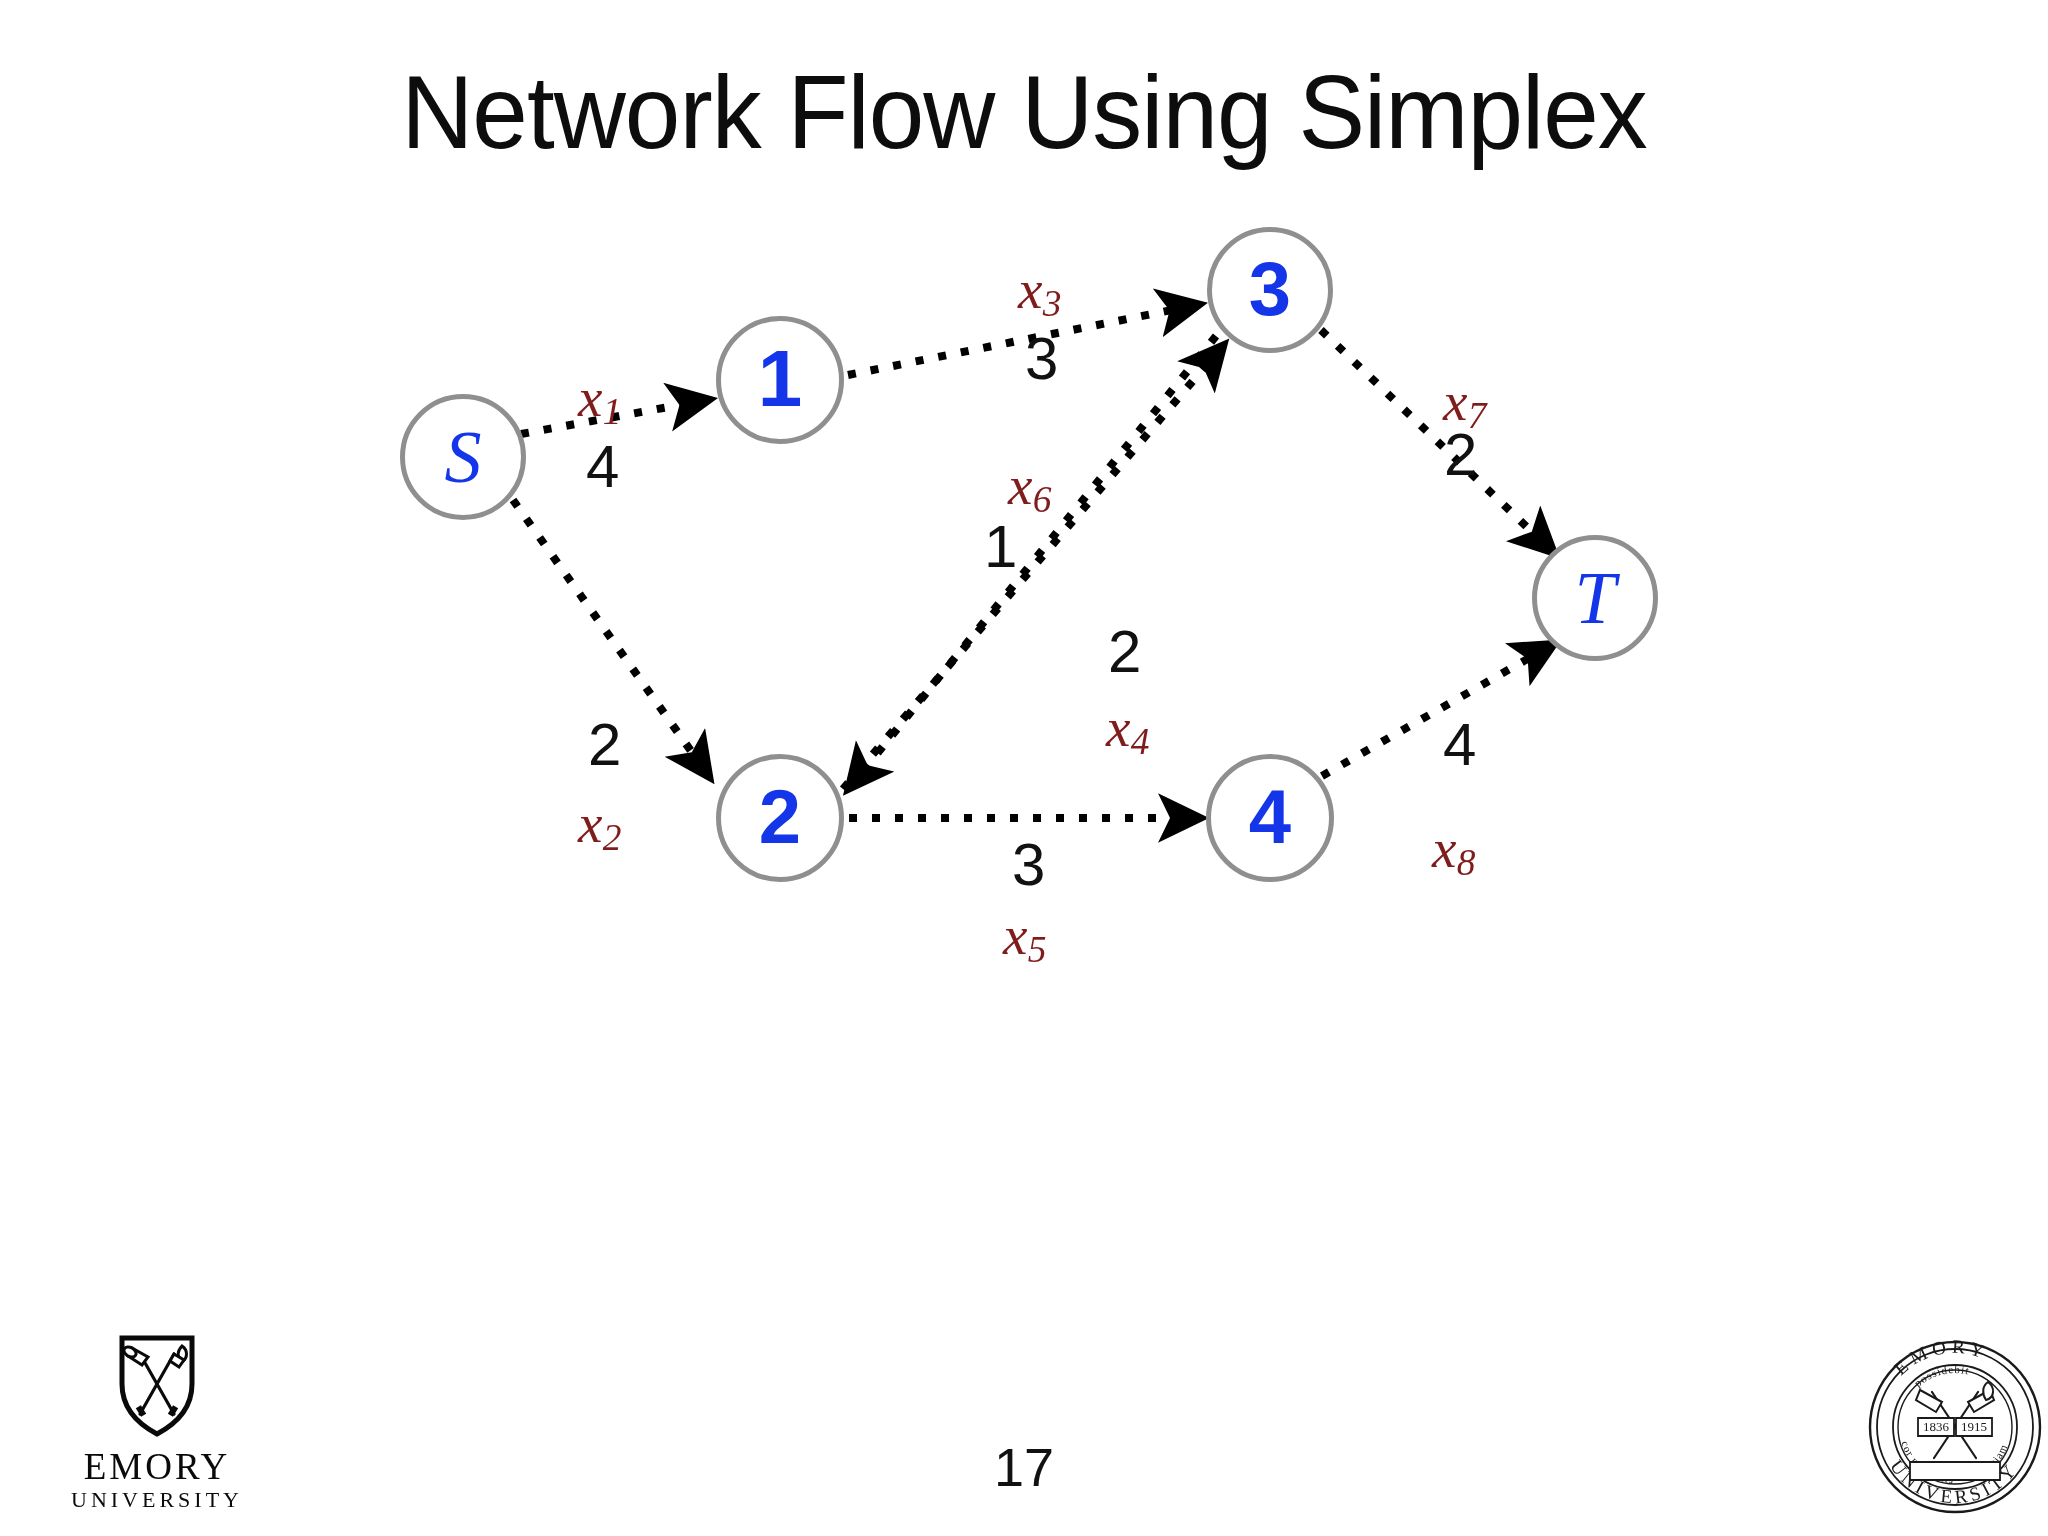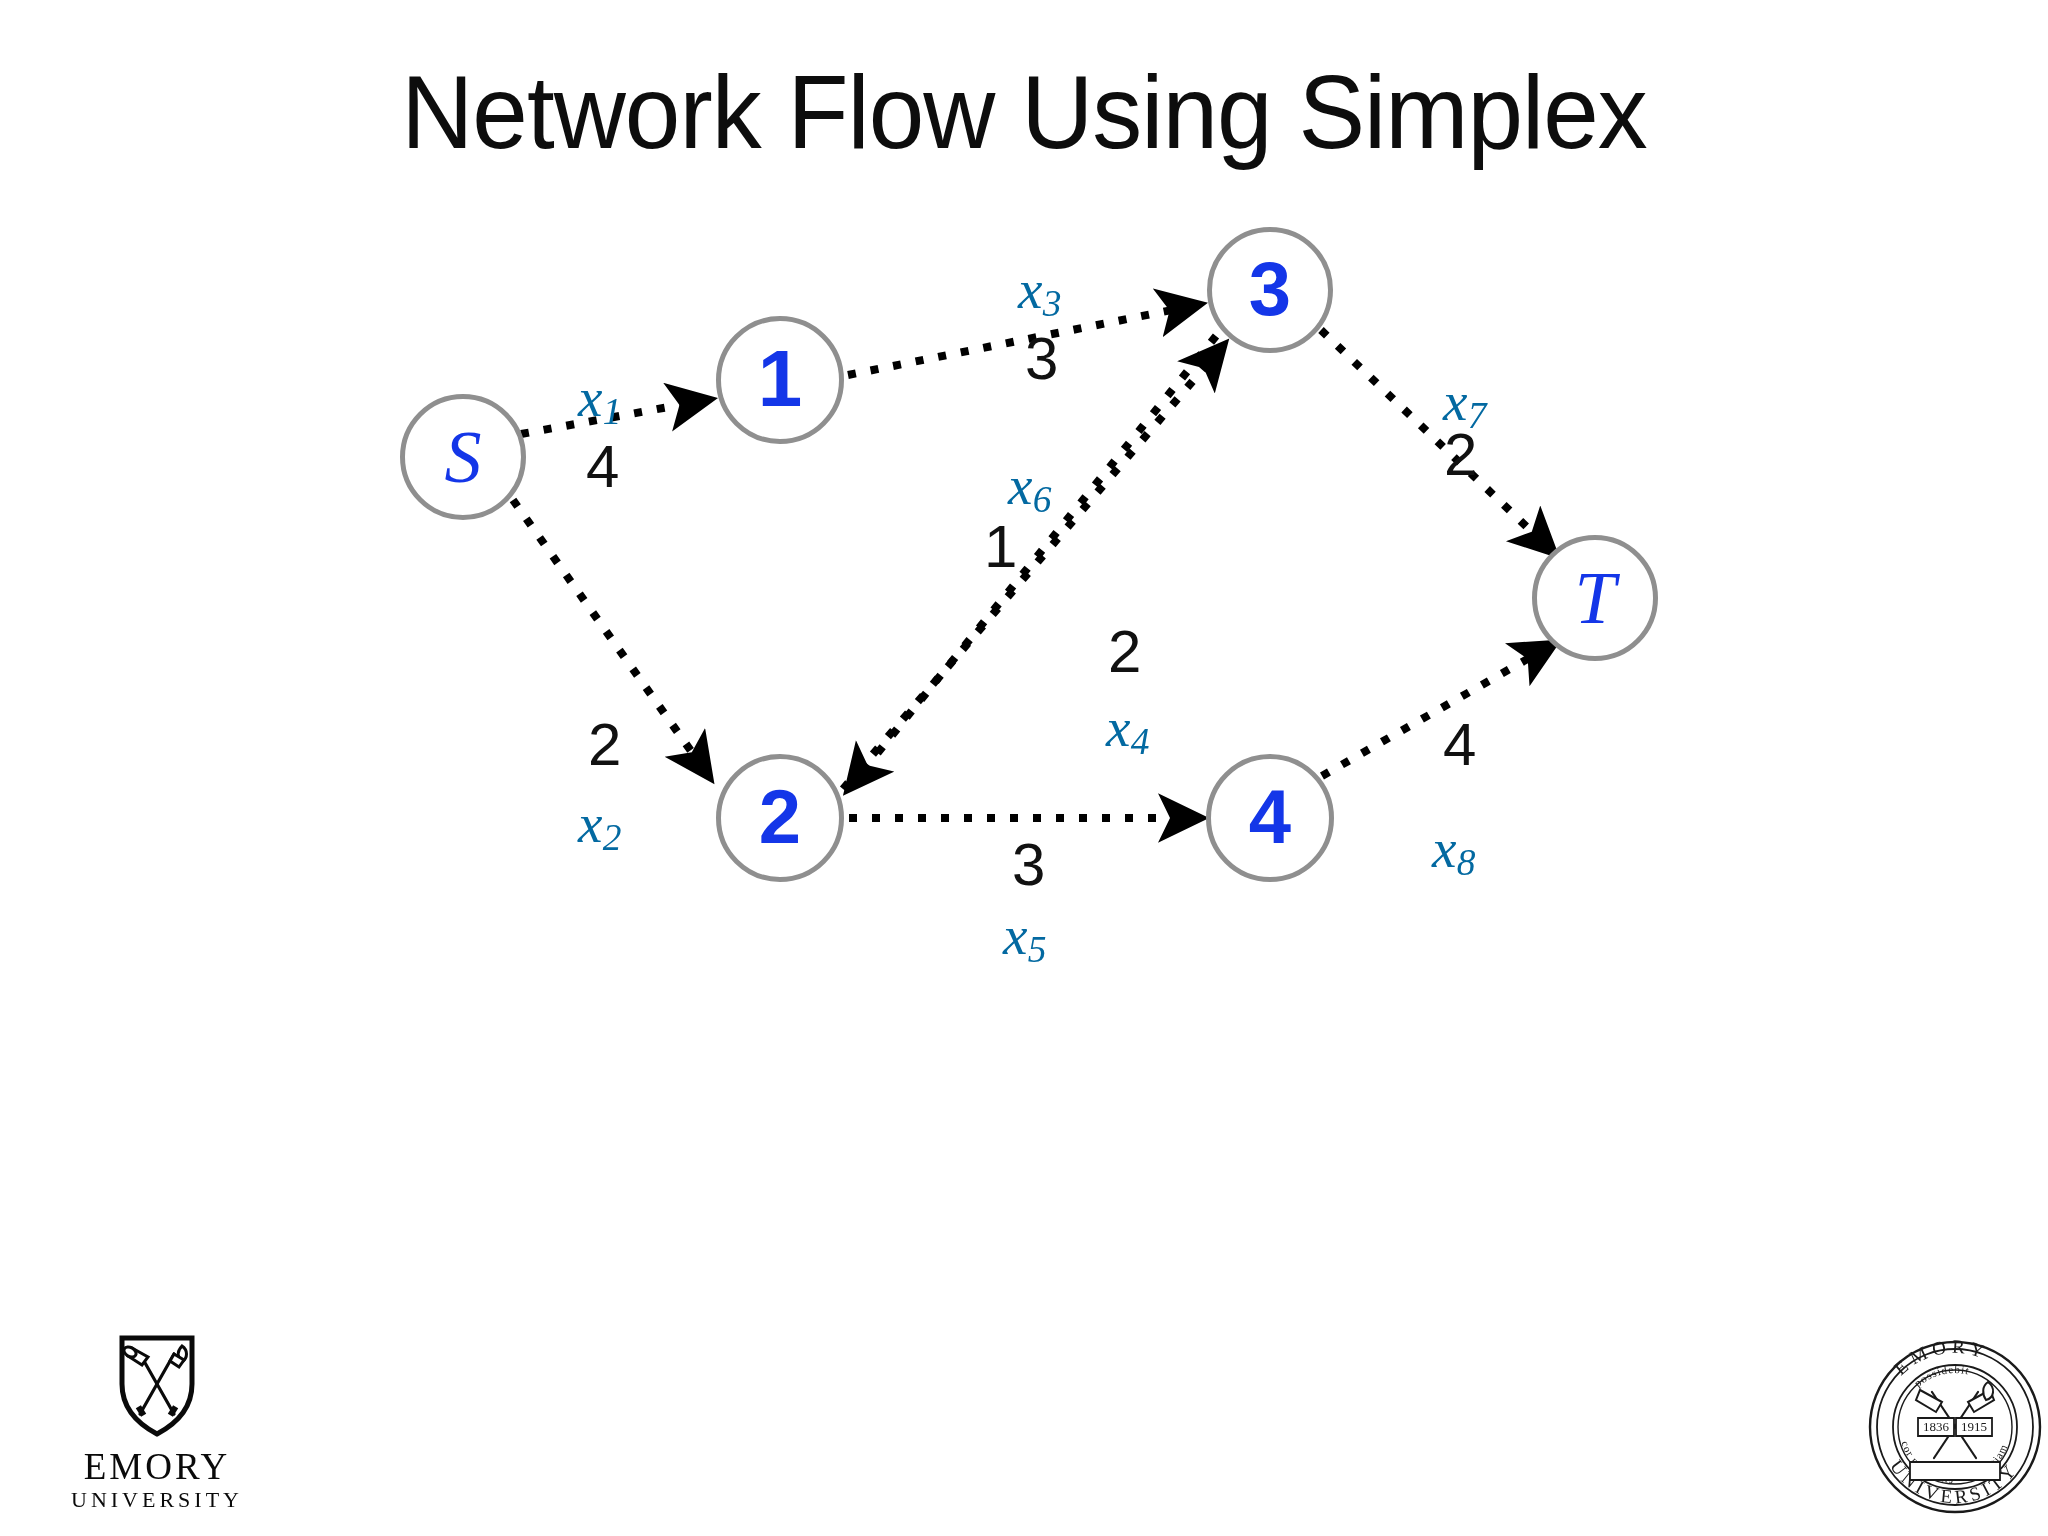--- a/index.html
+++ b/index.html
@@ -58,21 +58,21 @@
   .node.alpha .lbl{
     font-family:"Liberation Serif", serif;
     font-style:italic;
     font-weight:400;
     font-size:74px;
   }
 
   
   .xlabel{
     position:absolute;
-    color:#0369a1;
+    color:#7f1d1d;
     font-family:"Liberation Serif", serif;
     font-style:italic;
     font-size:55px;
     line-height:1;
     white-space:nowrap;
     user-select:none;
   }
   .xlabel sub{
     font-size:0.68em;
     font-style:italic;
@@ -210,20 +210,21 @@
   <div class="xlabel" style="left:1443px;top:374px;">
     <span>x</span><sub>7</sub>
   </div>
   <div class="cap" style="left:1444px;top:425px;">2</div>
 
   <div class="cap" style="left:1443px;top:715px;">4</div>
   <div class="xlabel" style="left:1432px;top:796px;margin-top:25px;">
     <span>x</span><sub>8</sub>
   </div>
 
+  <div id="pagenum">17</div>
 
   <div id="emory-logo">
     <svg width="190" height="108" viewBox="0 0 190 108" xmlns="http://www.w3.org/2000/svg">
       <path d="M60 6 H130 V52 C130 78 112 93 95 102 C78 93 60 78 60 52 Z" fill="#ffffff" stroke="#0a0a0a" stroke-width="5"></path>
 
       <g stroke="#0a0a0a" stroke-width="3.2" fill="none" stroke-linecap="round">
         <line x1="78" y1="22" x2="112" y2="82"></line>
         <line x1="112" y1="22" x2="78" y2="82"></line>
       </g>
 

